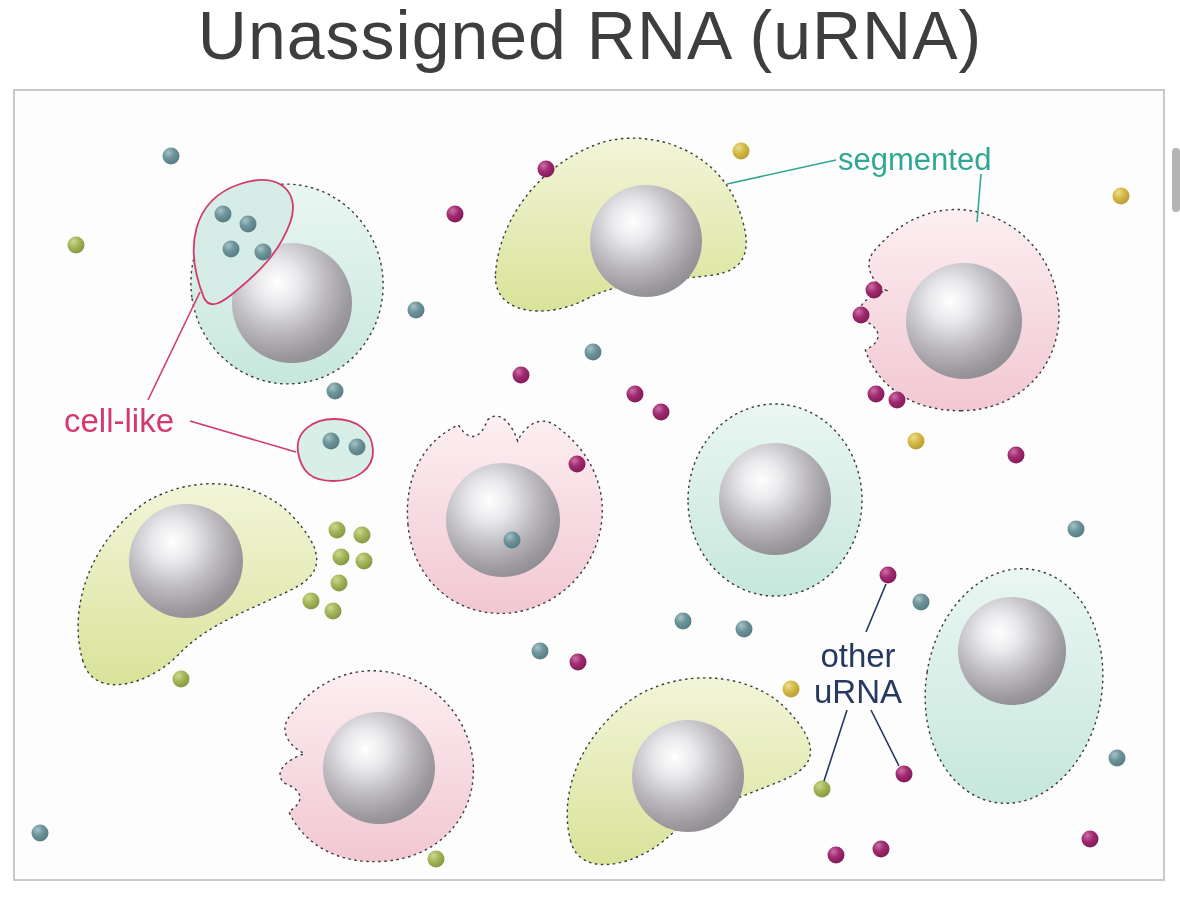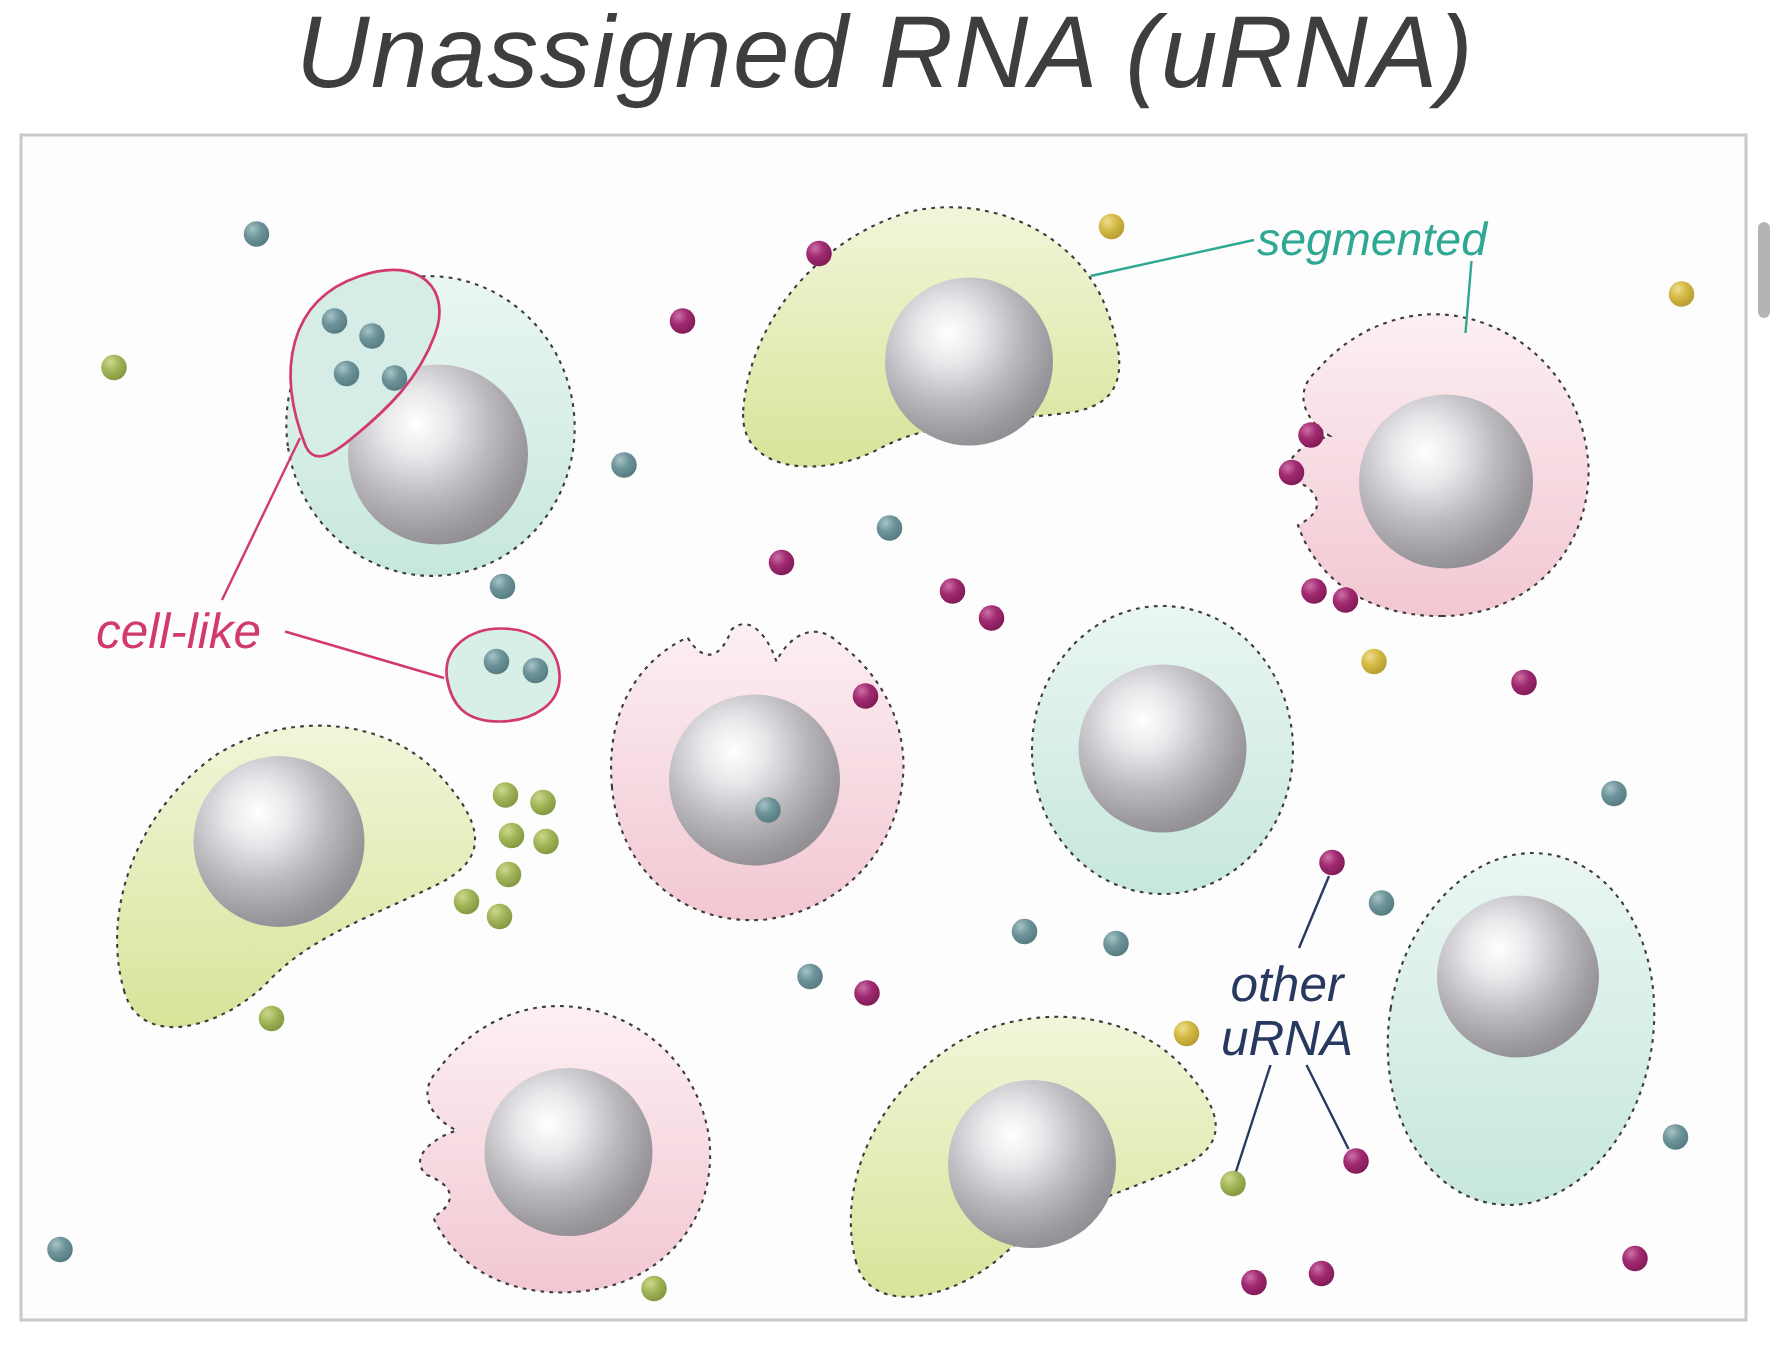--- a/index.html
+++ b/index.html
@@ -3,21 +3,20 @@
 <meta charset="utf-8">
 <style>
   html, body { margin: 0; padding: 0; background: #ffffff; }
   .page {
     position: relative;
     width: 1180px;
     height: 897px;
     background: #ffffff;
     overflow: hidden;
     font-family: "Liberation Sans", sans-serif;
-    font-style: italic;
   }
   h1.title {
     position: absolute;
     top: -2px;
     left: 14px;
     width: 1152px;
     margin: 0;
     text-align: center;
     font-size: 68px;
     font-weight: 400;

